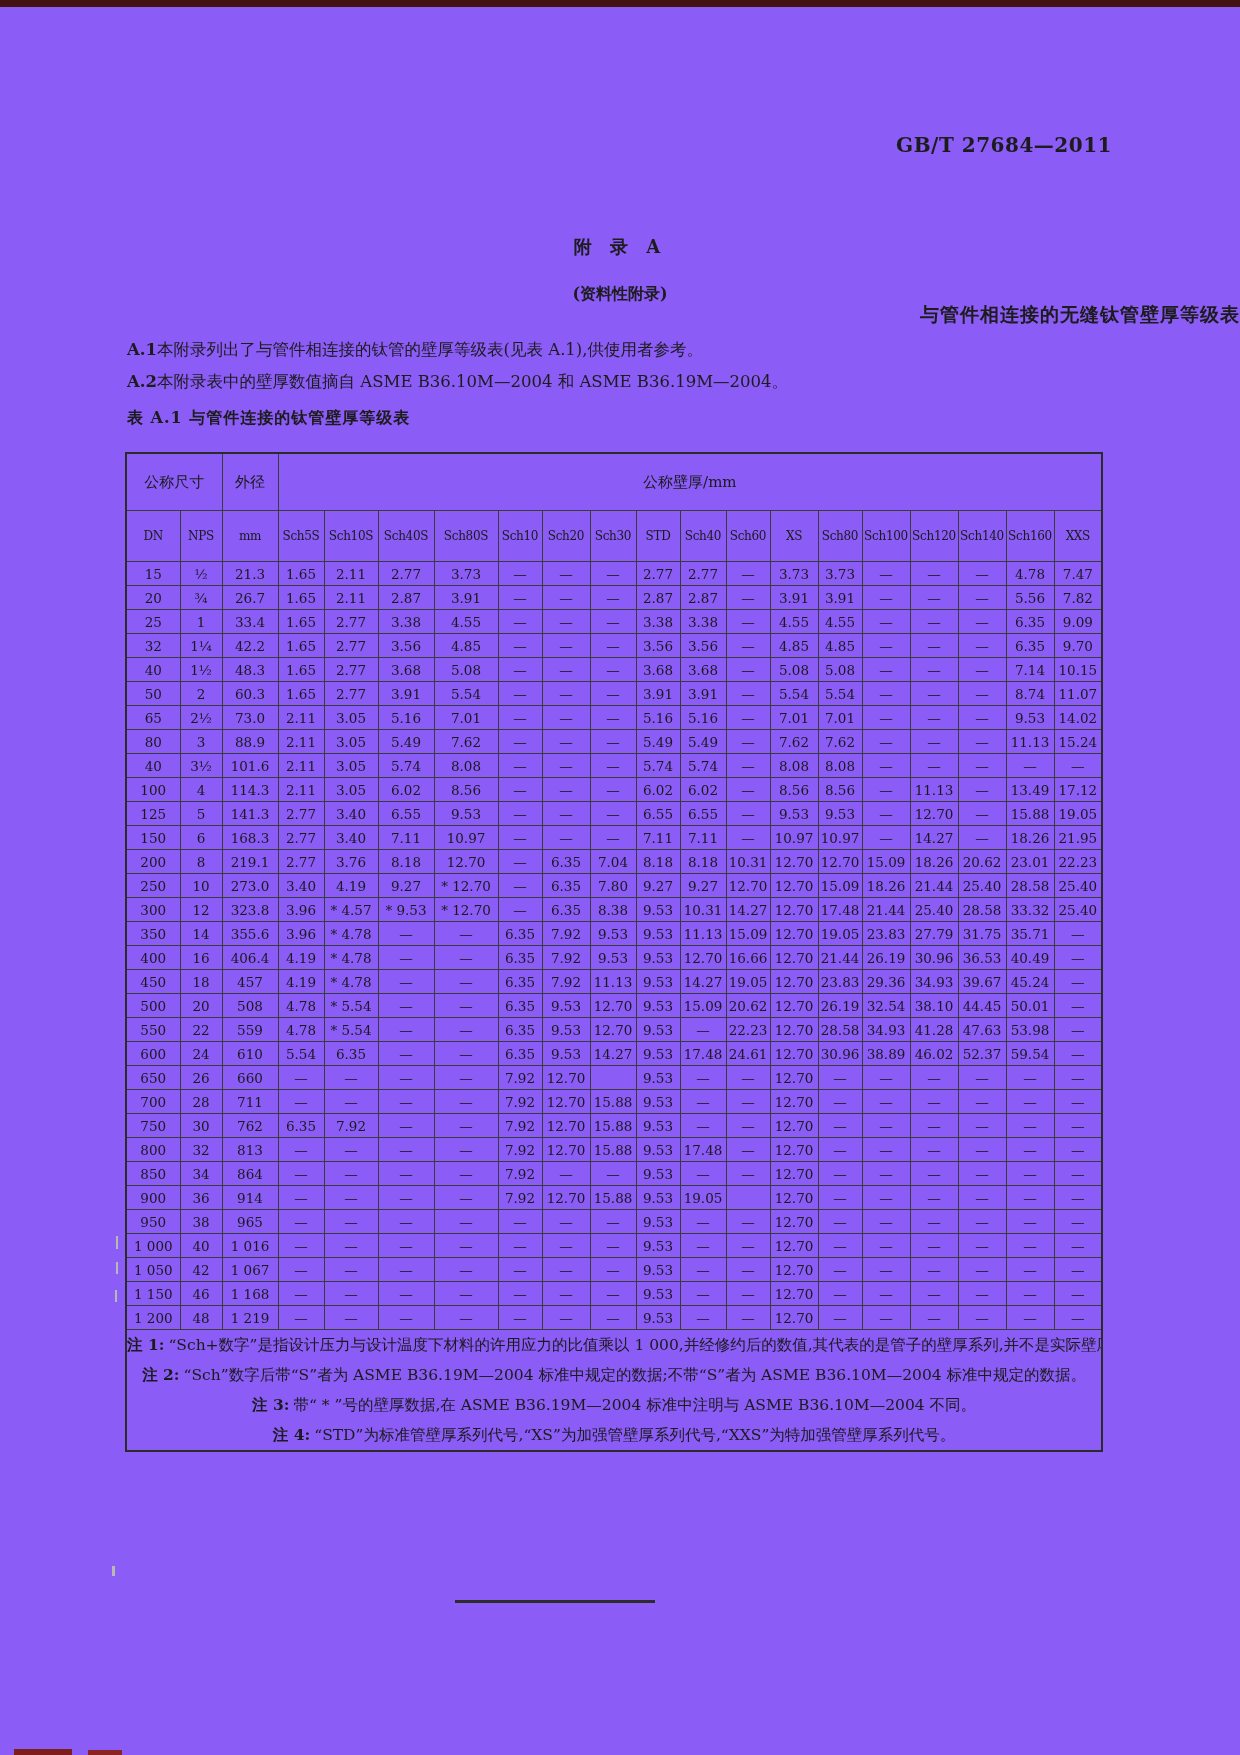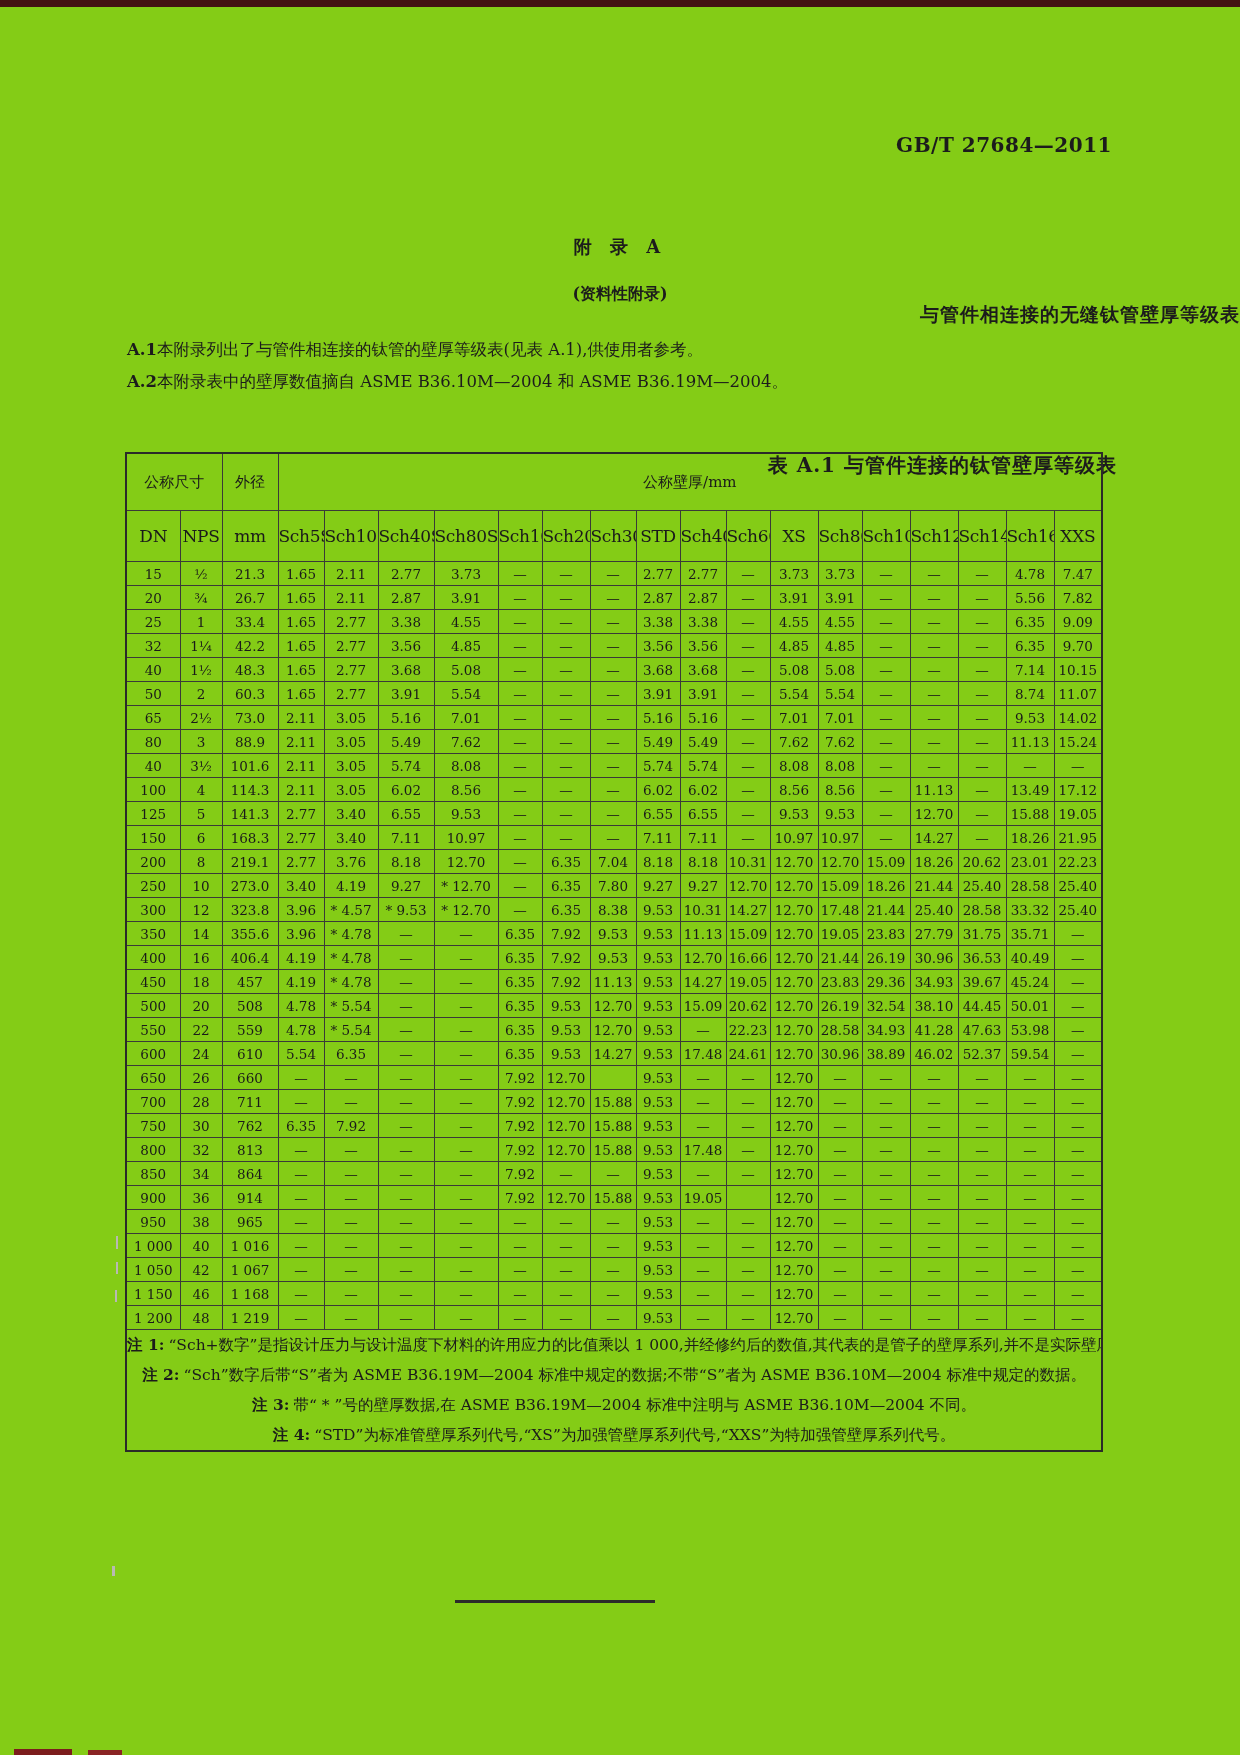--- a/index.html
+++ b/index.html
@@ -4,56 +4,56 @@
 <style>
   html,body{margin:0;padding:0;}
   body{
     width:1240px;height:1755px;
     background:#f6f6f3;
     font-family:"DejaVu Serif","Liberation Serif",serif;
     color:#1c1c1c;
     position:relative;
     -webkit-font-smoothing:antialiased;
   }
-  .page{position:absolute;inset:0;background:#84cc16;overflow:hidden;}
+  .page{position:absolute;inset:0;background:#8b5cf6;overflow:hidden;}
 
   
   .scan-top-bar{position:absolute;top:0;left:0;width:100%;height:7px;background:#431212;}
   .scan-bottom-mark1{position:absolute;bottom:0;left:14px;width:58px;height:6px;background:#7c1d1d;}
   .scan-bottom-mark2{position:absolute;bottom:0;left:88px;width:34px;height:5px;background:#8a2424;}
   .scan-speck{position:absolute;background:#b9b9b4;}
 
   .doc-number{
     position:absolute;top:133px;right:128px;
     font-size:20px;font-weight:bold;letter-spacing:.5px;
   }
   .appendix-title{position:absolute;top:235px;left:0;width:100%;text-align:center;font-size:18px;font-weight:bold;letter-spacing:6px;}
   .appendix-subtitle{position:absolute;top:272px;left:0;width:100%;text-align:center;font-size:16px;font-weight:bold;margin-top:12px;}
   .appendix-name{position:absolute;top:302px;left:0;width:100%;text-align:right;font-size:19px;font-weight:bold;letter-spacing:1px;}
 
   .para{position:absolute;left:127px;width:990px;font-size:16.5px;line-height:24px;}
   .para-a1{top:338px;}
   .para-a2{top:370px;}
   .para-label{font-weight:bold;}
 
-  .table-caption{position:absolute;top:408px;left:127px;width:990px;text-align:right;font-size:20px;font-weight:bold;letter-spacing:1px;margin-top:44px;}
+  .table-caption{position:absolute;top:408px;left:127px;width:990px;text-align:left;font-size:16px;font-weight:bold;letter-spacing:1px;}
 
   .tbl-wrap{position:absolute;top:452px;left:125px;}
   table.wt{
     border-collapse:collapse;table-layout:fixed;width:900px;
     font-size:13.5px;color:#1a1a1a;
   }
   table.wt th,table.wt td{
     border:1px solid #3a3a38;
     text-align:center;vertical-align:middle;
     padding:0;overflow:hidden;white-space:nowrap;
   }
   table.wt{border:2.5px solid #2b2b29;}
   tr.hdr1 th{height:56px;font-size:15px;font-weight:normal;}
-  tr.hdr2 th{height:50px;font-weight:normal;font-size:17px;letter-spacing:-0.3px;}
+  tr.hdr2 th{height:50px;font-weight:normal;font-size:12px;letter-spacing:-0.3px;}
   th.h-size,th.h-od{font-size:15px;}
   tbody.data-rows td{height:23px;font-size:13.5px;}
   td.notes-cell{
     text-align:left;padding:14px 24px 16px 36px;white-space:normal;
   }
   .note{
     font-size:15.5px;line-height:30px;
     padding-left:52px;text-indent:-52px;
     color:#1b1b1b;
   }

